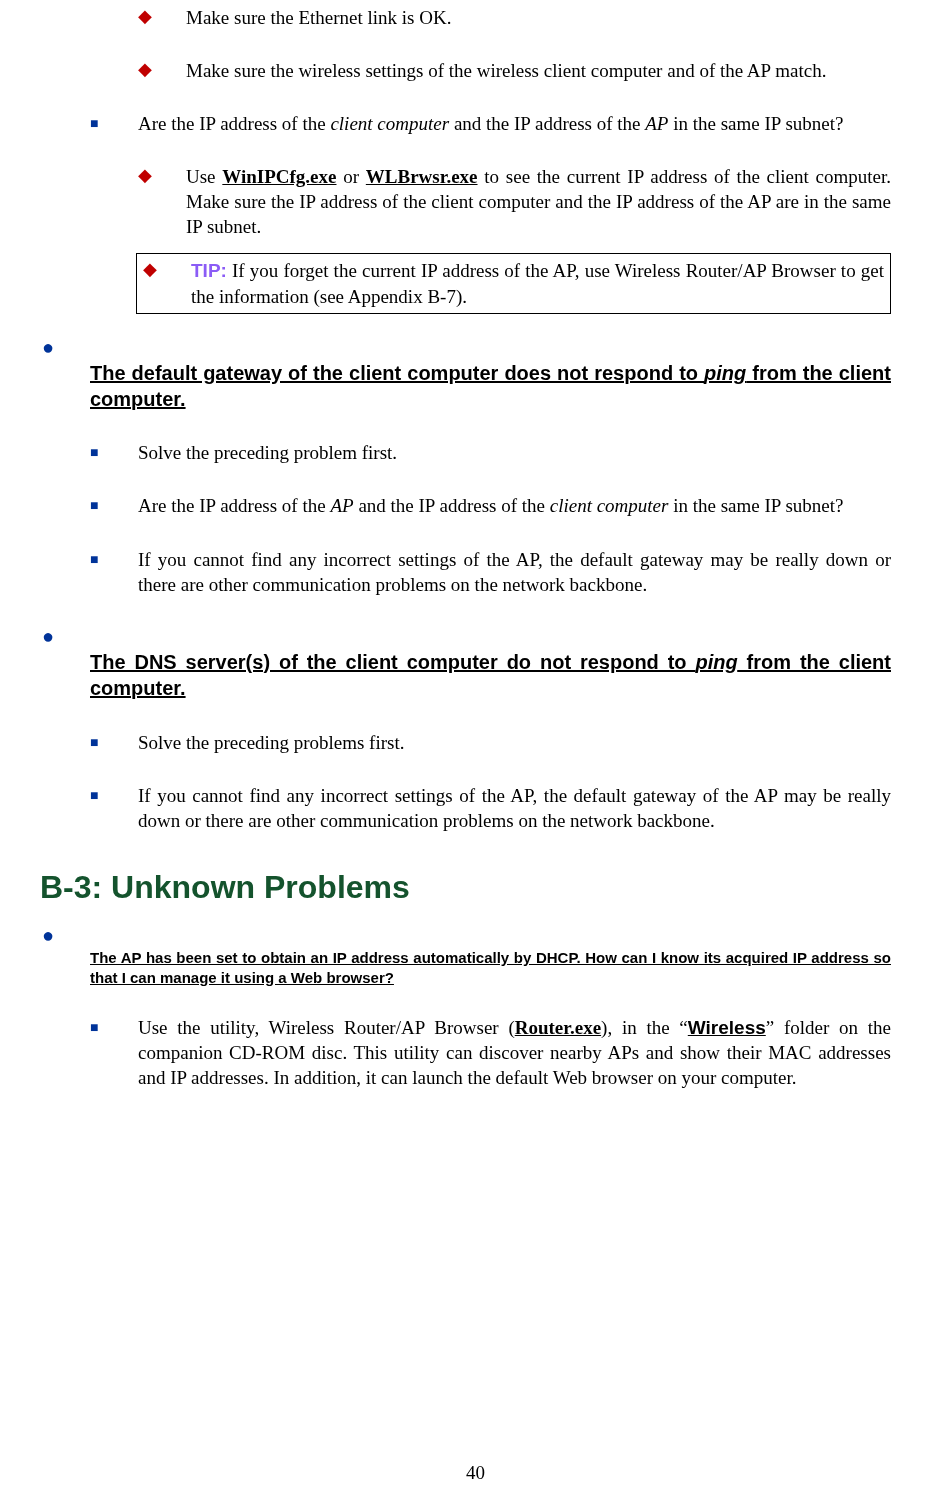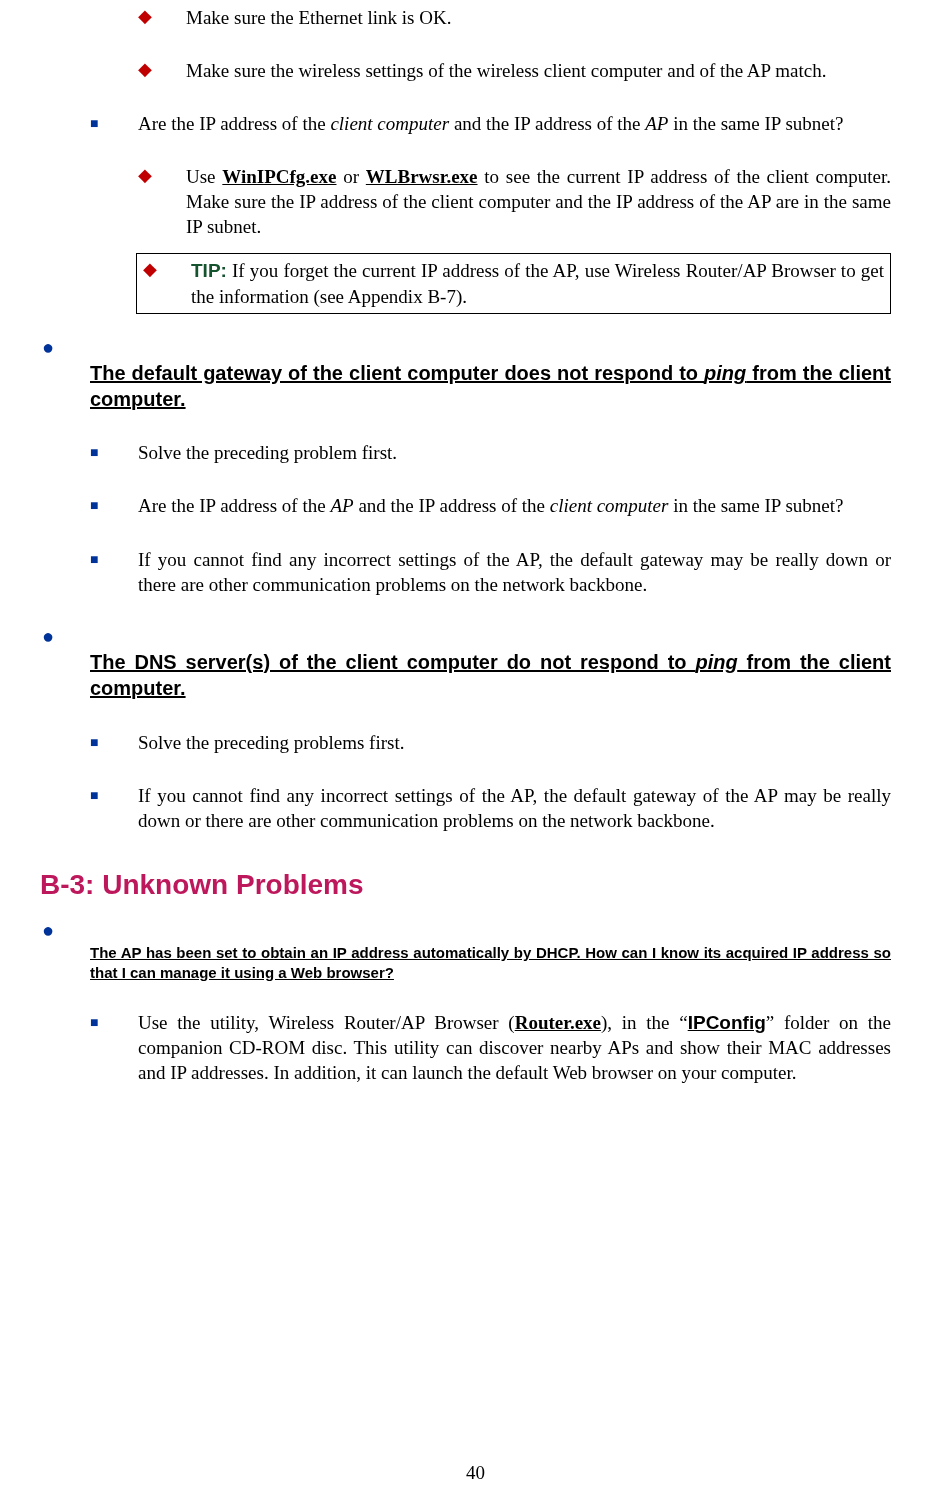--- a/index.html
+++ b/index.html
@@ -55,37 +55,37 @@
   .level1 { margin-left: 0px; }
   .level1 .bullet-col { width: 48px; padding-left: 2px; }
   .level2 { margin-left: 48px; }
   .level2 .bullet-col { width: 48px; padding-left: 2px; }
   .level3 { margin-left: 96px; }
   .level3 .bullet-col { width: 48px; padding-left: 2px; }
 
   .arial { font-family: Arial, Helvetica, sans-serif; margin-top: 24px; }
   .bold  { font-weight: bold; text-decoration: underline; }
   .italic { font-style: italic; }
-  .tip-label { color: #14532d; font-weight: bold; font-family: Arial, Helvetica, sans-serif; }
+  .tip-label { color: #8b5cf6; font-weight: bold; font-family: Arial, Helvetica, sans-serif; }
 
   .tip-box {
     border: 1px solid #000;
     margin-left: 96px;
     margin-right: 0px;
     margin-top: 14px;
     margin-bottom: 22px;
     padding: 4px 6px 4px 0px;
   }
   .tip-box .bullet-row { margin-bottom: 0; }
   .tip-box .bullet-col { width: 48px; padding-left: 6px; }
 
   h2 {
     font-family: Arial, Helvetica, sans-serif;
-    color: #be185d;
-    font-size: 28px;
+    color: #14532d;
+    font-size: 32px;
     font-weight: bold;
     margin: 36px 0 18px 0;
   }
   .gap-md { height: 18px; }
 </style>
 </head>
 <body>
 
 <div class="page">
 
@@ -176,18 +176,18 @@
 
   <div class="bullet-row level1">
     <div class="bullet-col"><span class="disc">●</span></div>
     <div class="text-col arial bold" style="font-size:15px">The AP has been set to obtain an IP address automatically by DHCP. How can I know its acquired IP address so that I can manage it using a Web browser?</div>
   </div>
   <div class="gap-md"></div>
 
   <div class="bullet-row level2">
     <div class="bullet-col"><span class="square">■</span></div>
     <div class="text-col">
-      <span>Use the utility, Wireless Router/AP Browser (</span><span class="bold">Router.exe</span><span>), in the “</span><span class="bold arial">IPConfig</span><span>” folder on the companion CD-ROM disc. This utility can discover nearby APs and show their MAC addresses and IP addresses. In addition, it can launch the default Web browser on your computer.</span>
+      <span>Use the utility, Wireless Router/AP Browser (</span><span class="bold">Router.exe</span><span>), in the “</span><span class="bold arial">Wireless</span><span>” folder on the companion CD-ROM disc. This utility can discover nearby APs and show their MAC addresses and IP addresses. In addition, it can launch the default Web browser on your computer.</span>
     </div>
   </div>
 
   <div class="page-number">40</div>
 </div>
 
 </body></html>

